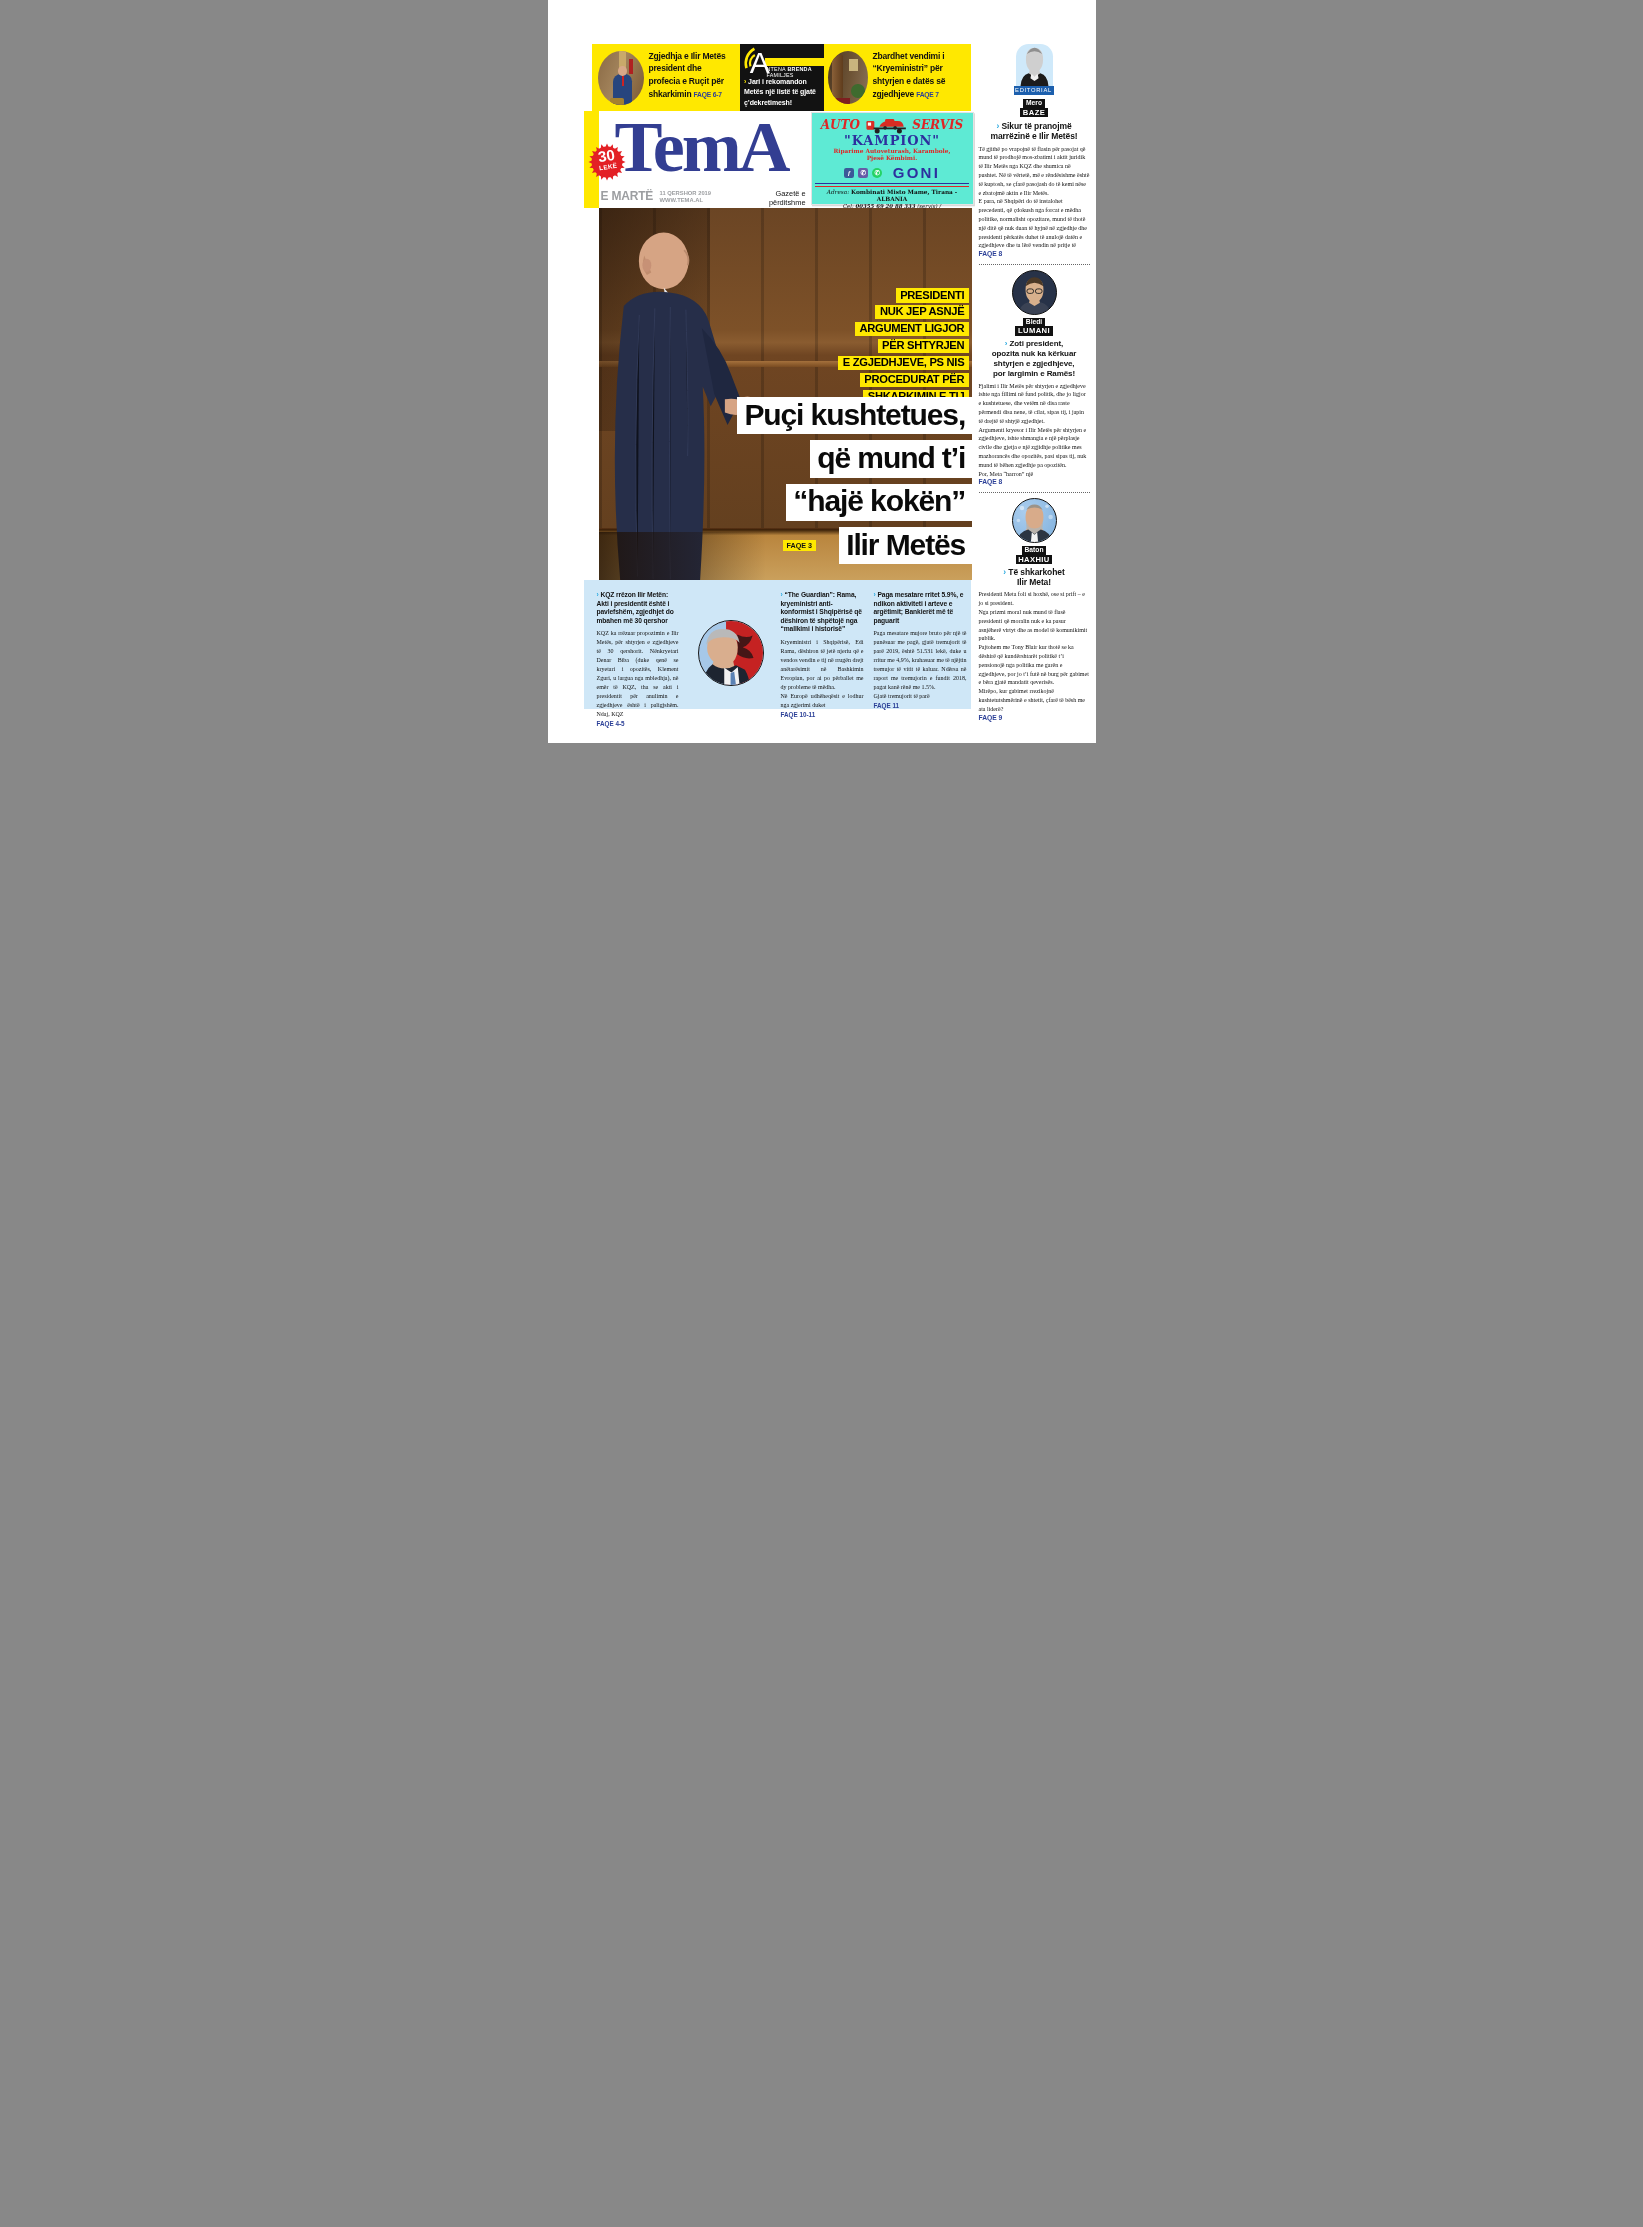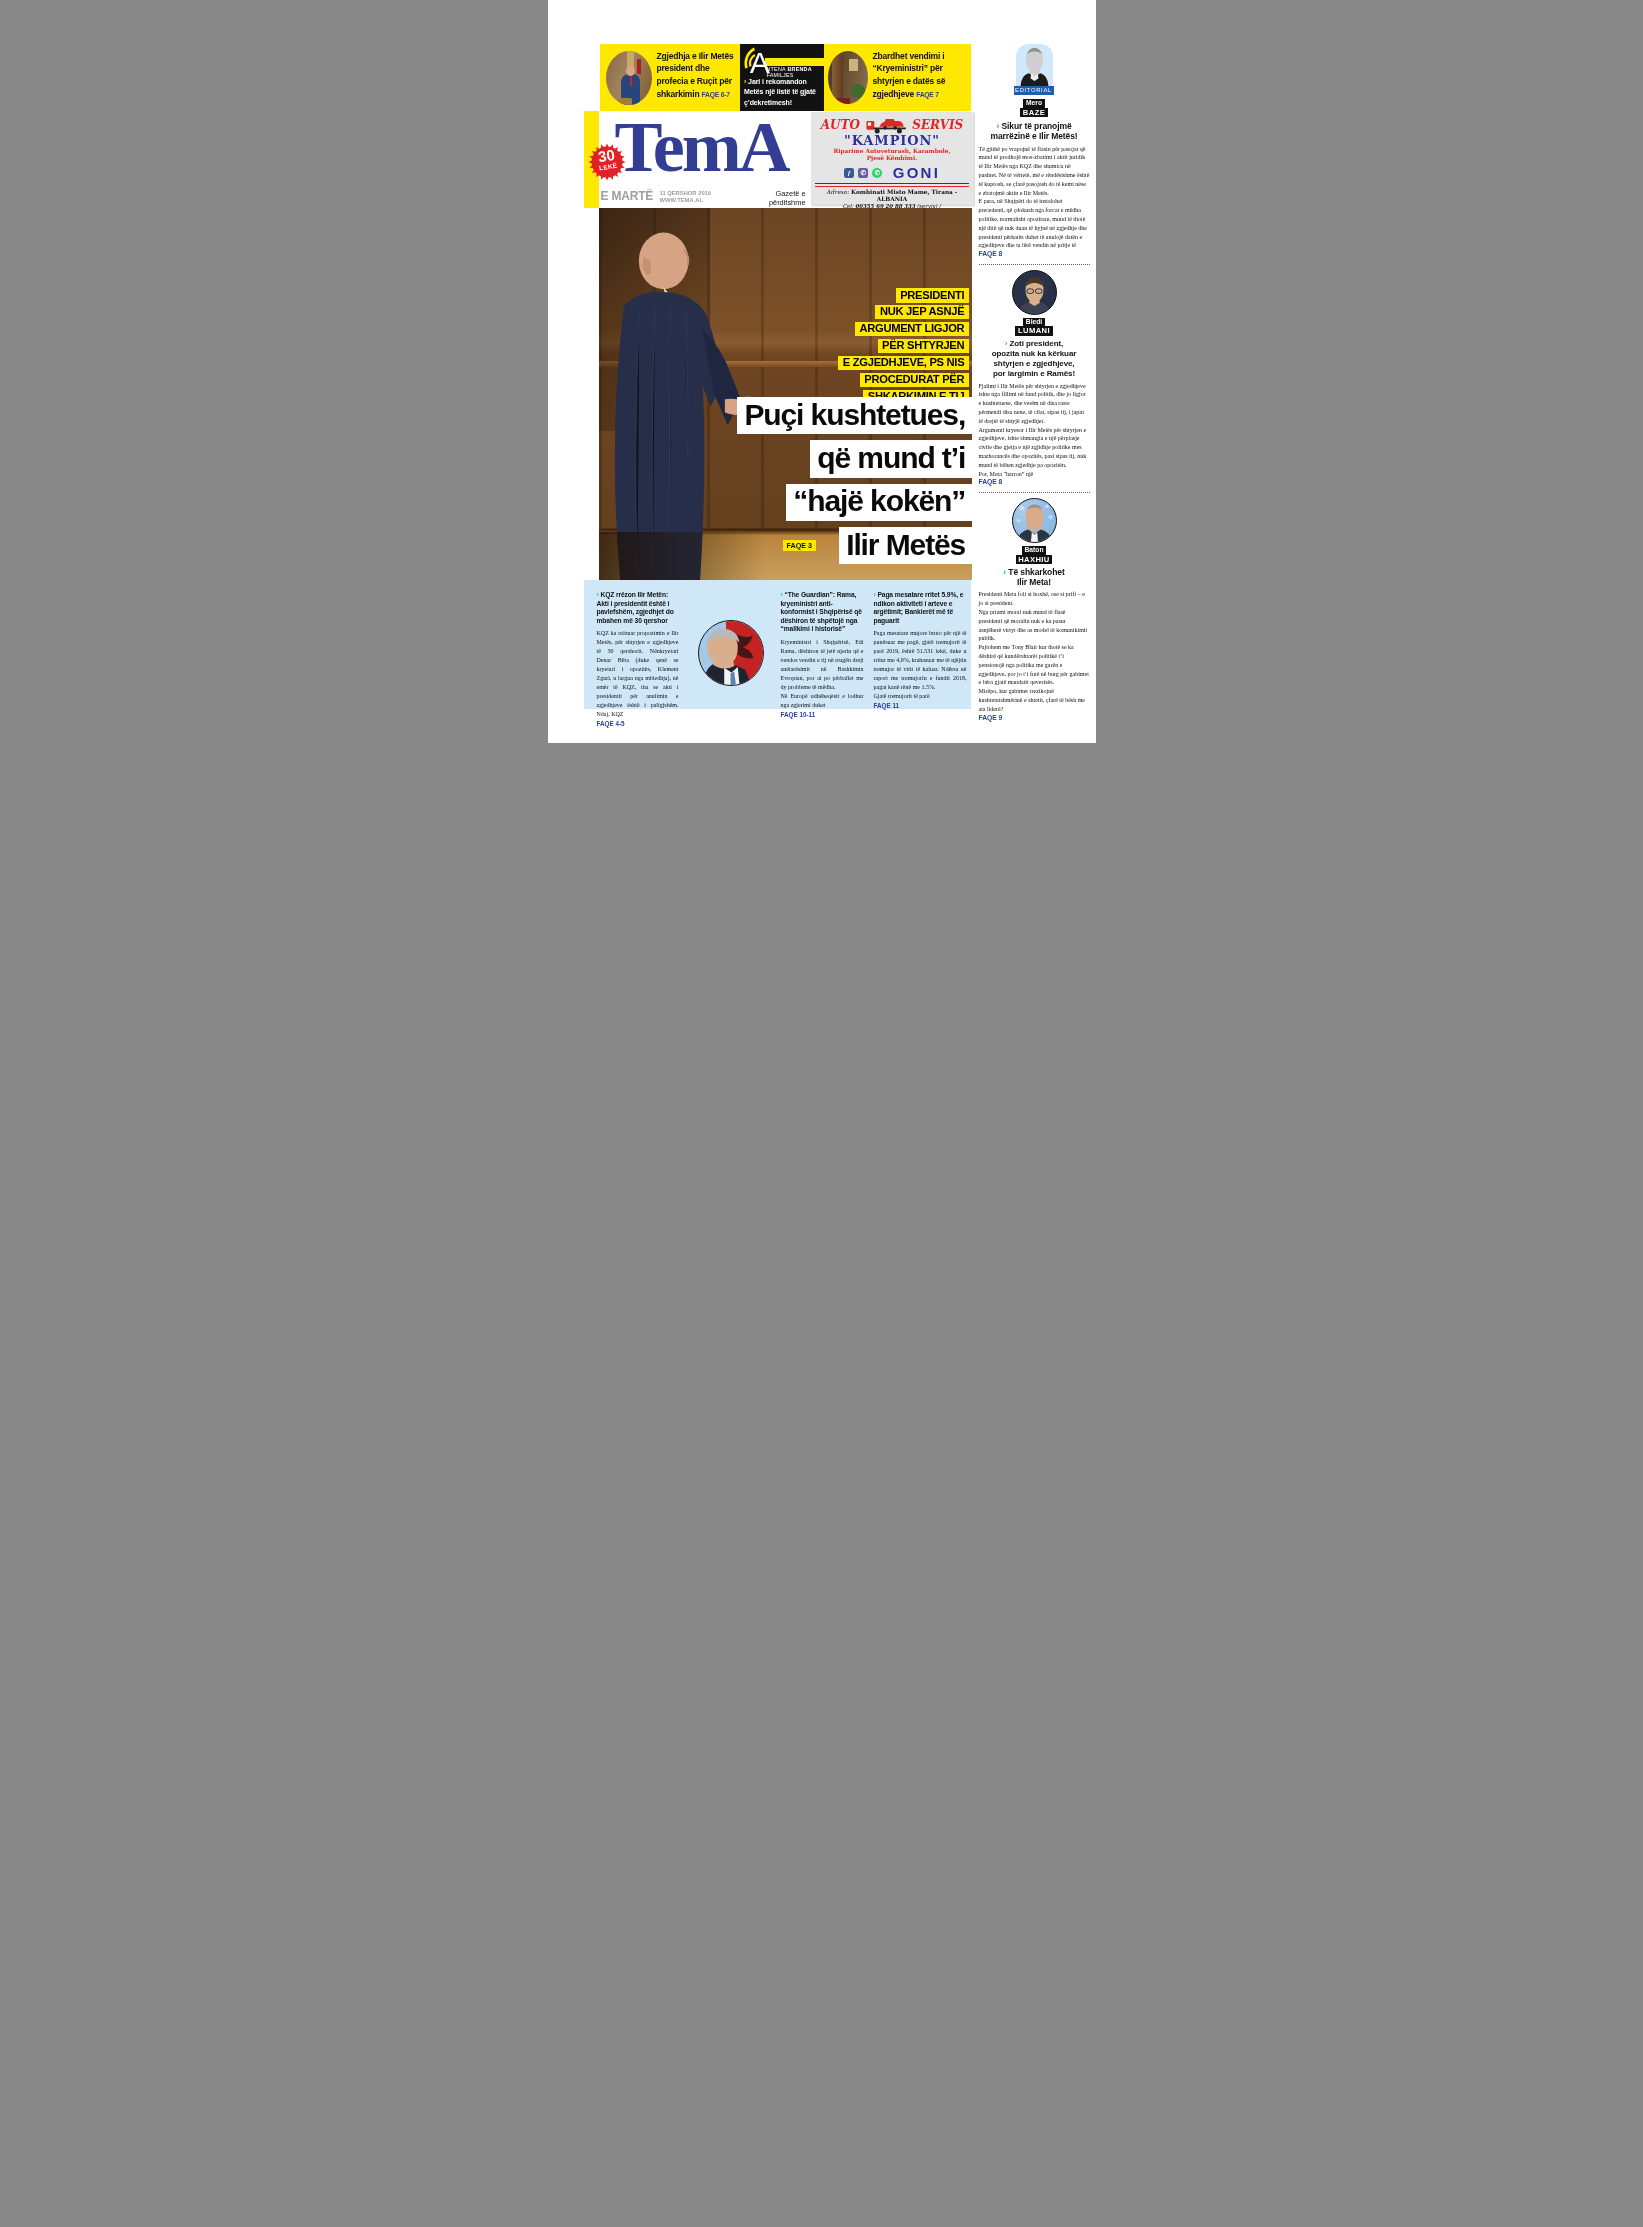--- a/index.html
+++ b/index.html
@@ -44,21 +44,21 @@
         white-space:pre-line;text-align:left;}
   .ed-bar{background:#1C5FAD;color:#fff;text-align:center;font-size:5.8px;letter-spacing:0.7px;line-height:9px;}
   .ic{display:inline-block;width:10px;height:10px;border-radius:2.2px;color:#fff;text-align:center;
       font-size:6.7px;line-height:10px;font-weight:700;vertical-align:middle;margin-right:2.2px;}
 </style>
 </head>
 <body>
 
 <div id="page">
 
-  <div class="abs yellow" style="left:52px;top:44px;width:156px;height:67px;">
+  <div class="abs yellow" style="left:44px;top:44px;width:156px;height:67px;">
     <div class="oval" style="left:6.3px;top:7.2px;width:46px;height:54px;background:linear-gradient(110deg,#8a6a45 0%,#a3845c 45%,#7a5833 100%);">
       <div class="abs" style="left:21.6px;top:0;width:6.3px;height:31px;background:#c9a96a;"></div>
       <div class="abs" style="left:31px;top:8px;width:4.5px;height:15.3px;background:#b02020;"></div>
       <div class="abs" style="left:15.3px;top:23px;width:19px;height:31px;border-radius:8px 7.2px 0 0;background:#27457e;"></div>
       <div class="abs" style="left:20.7px;top:14.4px;width:8.5px;height:10px;border-radius:50%;background:#d8a888;"></div>
       <div class="abs" style="left:24px;top:25px;width:2.2px;height:10px;background:#c22;"></div>
       <div class="abs" style="left:12.6px;top:47px;width:13.5px;height:7.2px;background:#a5812f;border-radius:1.8px 1.8px 0 0;"></div>
     </div>
     <div class="abs ban-head" style="left:57px;top:5.8px;width:97px;">
       <div>Zgjedhja e Ilir Metës</div>
@@ -151,21 +151,21 @@
     <div>11 QERSHOR 2019</div>
     <div>WWW.TEMA.AL</div>
   </div>
   <div class="abs" style="left:191px;top:189px;font-size:7.4px;line-height:9px;color:#111;font-weight:400;text-align:right;width:67px;">
     <div>Gazetë e përditshme</div>
     <div><span>Numër 5747</span>
       <span style="color:#8aa4c4">|</span>
       <span>Viti XIX</span></div>
   </div>
 
-  <div class="abs" style="left:263px;top:112px;width:161px;height:91px;background:#e5e5e5;border:0.4px solid #e3e3e3;box-shadow:0.9px 1.3px 0 #d8d8d8;text-align:center;">
+  <div class="abs" style="left:263px;top:112px;width:161px;height:91px;background:#5eead4;border:0.4px solid #e3e3e3;box-shadow:0.9px 1.3px 0 #d8d8d8;text-align:center;">
     <div style="margin-top:2.7px;">
       <span class="ad-red ad-serif" style="font-size:12px;font-weight:700;font-style:italic;vertical-align:middle;">AUTO</span>
       <svg width="43" height="18" viewBox="0 0 120 50" style="vertical-align:middle;margin:0 2.7px;">
         <rect x="4" y="14" width="22" height="24" rx="3" fill="#d92c23"></rect>
         <rect x="8" y="18" width="9" height="9" fill="#fff"></rect>
         <rect x="24" y="32" width="90" height="5" fill="#222"></rect>
         <path d="M40 30 q6 -16 26 -16 h26 q14 0 16 16 z" fill="#d92c23"></path>
         <rect x="56" y="8" width="26" height="10" rx="4" fill="#d92c23"></rect>
         <circle cx="34" cy="42" r="7" fill="#222"></circle>
           <circle cx="96" cy="42" r="7" fill="#222"></circle>

